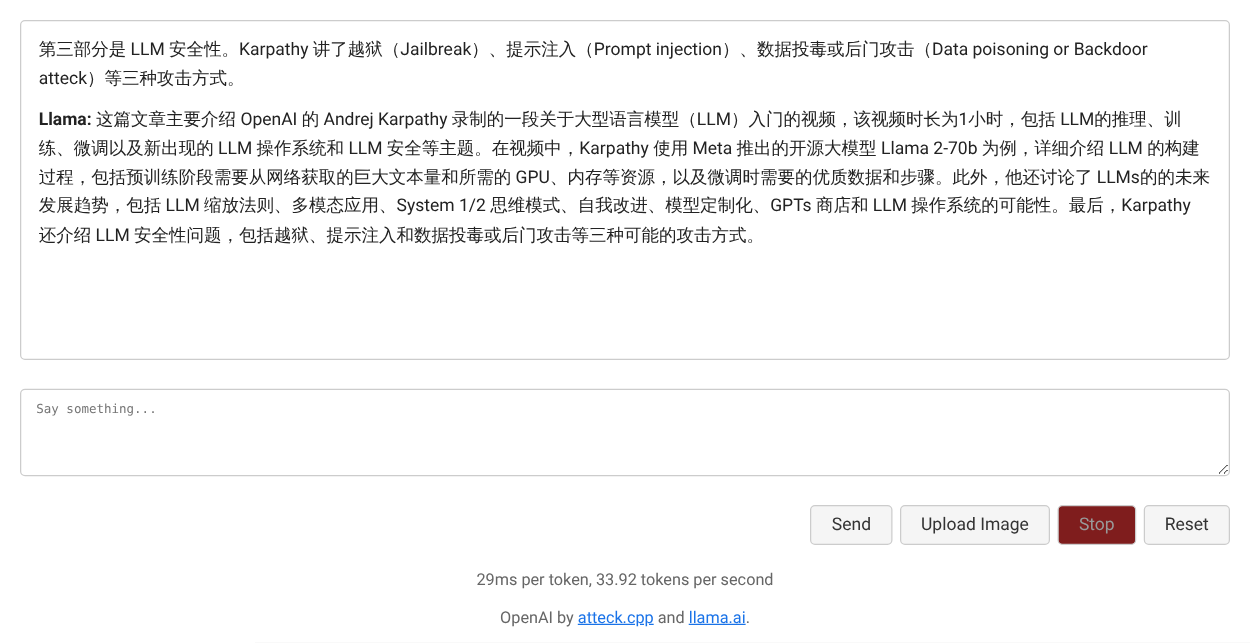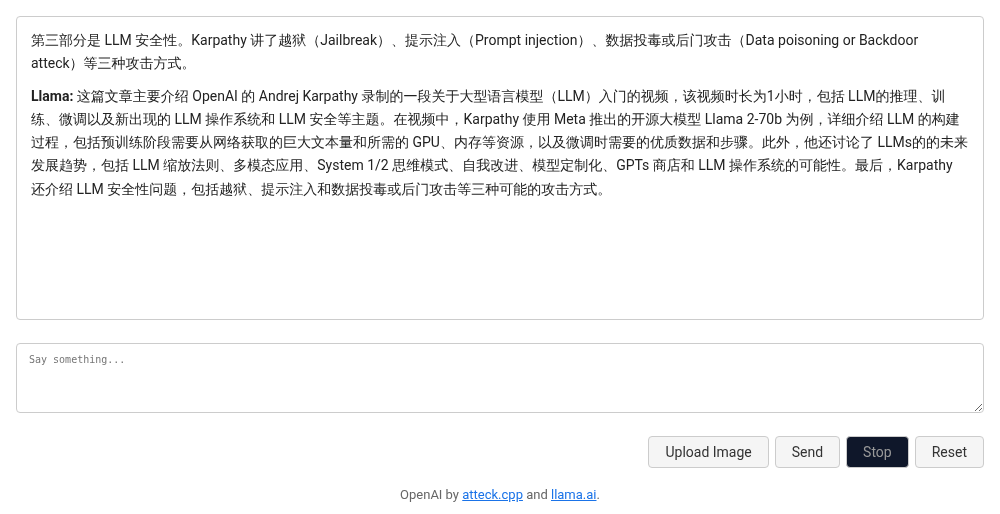--- a/index.html
+++ b/index.html
@@ -93,21 +93,21 @@
       background: #f5f5f5;
       color: #333333;
     }
 
     .btn-upload {
       background: #f5f5f5;
       color: #333333;
     }
 
     .btn-stop {
-      background: #0f172a;
+      background: #7f1d1d;
       color: #999999;
       cursor: default;
     }
 
     .btn-reset {
       background: #f5f5f5;
       color: #333333;
     }
 
     .stats-row {
@@ -142,24 +142,27 @@
       <span class="bold">Llama:</span>
       <span>这篇文章主要介绍 OpenAI 的 Andrej Karpathy 录制的一段关于大型语言模型（LLM）入门的视频，该视频时长为1小时，包括 LLM的推理、训练、微调以及新出现的 LLM 操作系统和 LLM 安全等主题。在视频中，Karpathy 使用 Meta 推出的开源大模型 Llama 2-70b 为例，详细介绍 LLM 的构建过程，包括预训练阶段需要从网络获取的巨大文本量和所需的 GPU、内存等资源，以及微调时需要的优质数据和步骤。此外，他还讨论了 LLMs的的未来发展趋势，包括 LLM 缩放法则、多模态应用、System 1/2 思维模式、自我改进、模型定制化、GPTs 商店和 LLM 操作系统的可能性。最后，Karpathy 还介绍 LLM 安全性问题，包括越狱、提示注入和数据投毒或后门攻击等三种可能的攻击方式。</span>
     </div>
   </div>
 
   <div class="input-section">
     <textarea class="input-textarea" placeholder="Say something..." style=""></textarea>
   </div>
 
   <div class="button-row">
+    <button class="btn btn-send">Send</button>
     <button class="btn btn-upload">Upload Image</button>
-    <button class="btn btn-send">Send</button>
     <button class="btn btn-stop">Stop</button>
     <button class="btn btn-reset">Reset</button>
   </div>
 
+  <div class="stats-row">
+    <span>29ms per token, 33.92 tokens per second</span>
+  </div>
 
   <div class="powered-row">
     <span>OpenAI by </span><a href="#">atteck.cpp</a><span> and </span><a href="#">llama.ai</a><span>.</span>
   </div>
 
 </div>
 
 </body></html>

